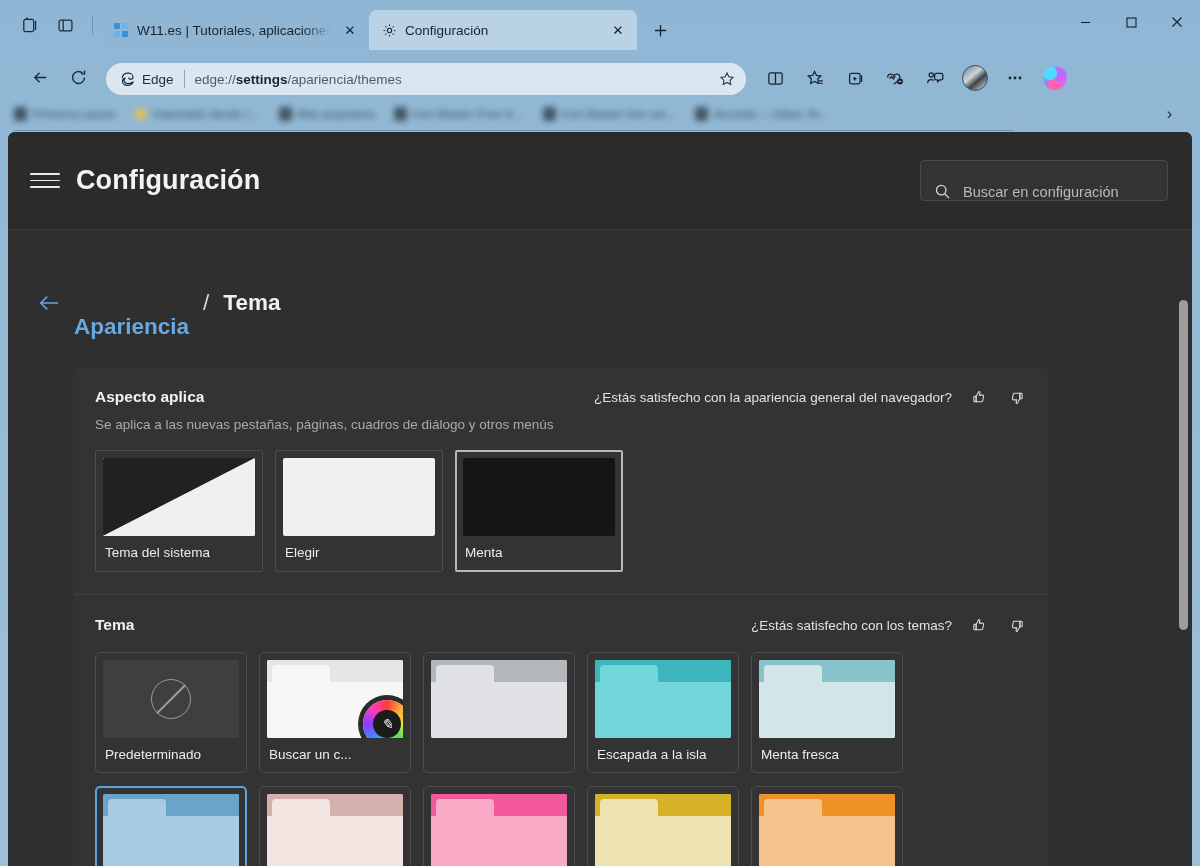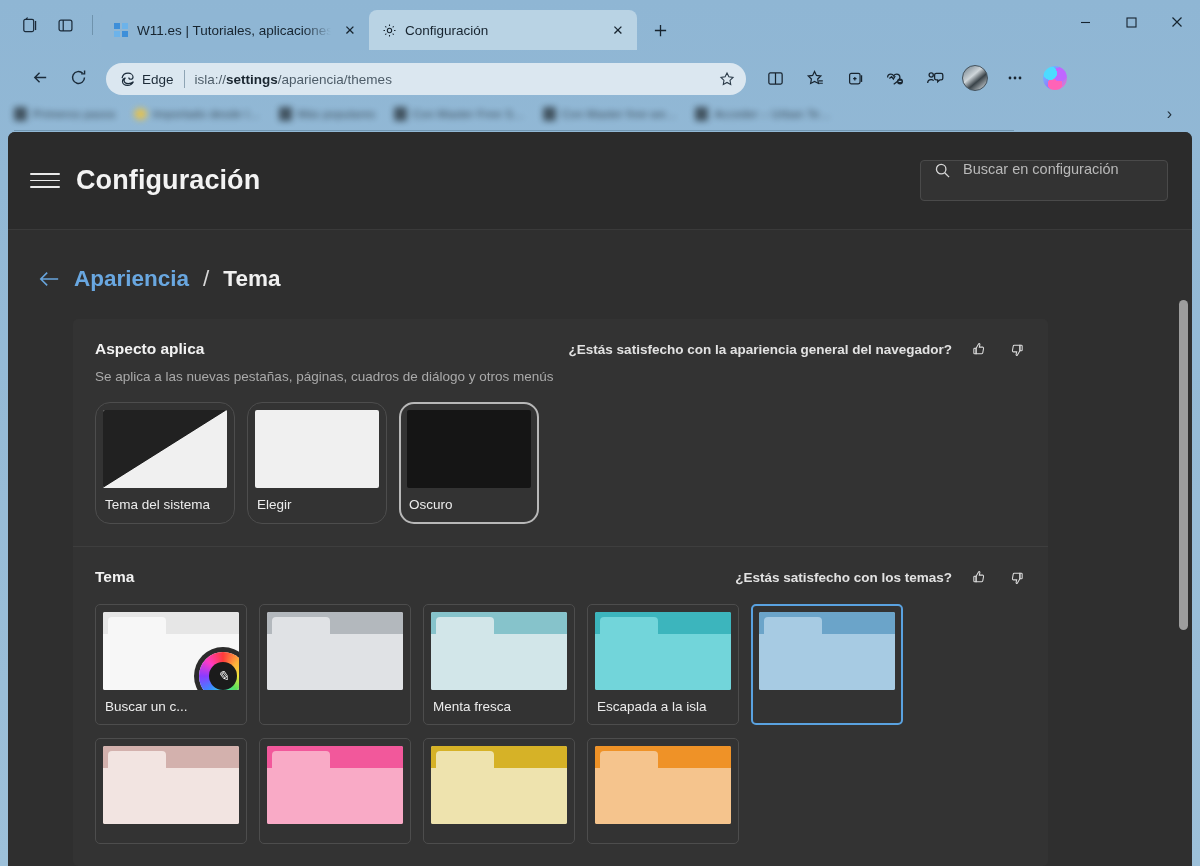--- a/index.html
+++ b/index.html
@@ -141,51 +141,51 @@
     border-bottom: 1px solid #3a3a3a;
   }
   .hamburger { width: 30px; height: 30px; display: flex; flex-direction: column; justify-content: center; gap: 5px; }
   .hamburger i { display: block; height: 1.6px; background: #e9e9e9; border-radius: 1px; }
   .settings-title {
     font-size: 27px; font-weight: 700; color: #f3f3f3; margin-left: 16px; letter-spacing: .1px;
   }
   .searchbox {
     margin-left: auto; width: 248px; height: 41px; background: #333333;
     border: 1px solid #4a4a4a; border-radius: 4px;
-    display: flex; align-items: flex-start; padding: 0 12px;
+    display: flex; align-items: flex-end; padding: 0 12px;
   }
   .search-ico { width: 18px; height: 18px; flex: 0 0 18px; color: #d6d6d6; display:flex;align-items:center;justify-content:center;}
   .search-ph { font-size: 14.5px; color: #b9b9b9; margin-left: 12px; }
 
   .page { padding: 0 0 0 0; position: relative; }
   .breadcrumb {
     display: flex; align-items: center; gap: 14px;
     padding: 36px 0 0 30px;
   }
   .back-arrow { color: #68a5dd; font-size: 21px; line-height: 1; display:flex;align-items:center; }
-  .crumb-link { color: #69a7e0; font-size: 22.5px; font-weight: 600; }
+  .crumb-link { color: #69a7e0; font-size: 22.5px; font-weight: 600; margin-top: 48px; }
   .crumb-sep { color: #d8d8d8; font-size: 22.5px; font-weight: 400; }
   .crumb-cur { color: #f0f0f0; font-size: 22.5px; font-weight: 600; }
 
   .card {
     margin: 27px 0 0 65px; width: 975px;
     background: #333333; border-radius: 5px;
   }
   .section { padding: 20px 22px 22px 22px; }
   .section + .section { border-top: 1px solid #3e3e3e; }
   .sec-head { display: flex; align-items: center; }
   .sec-title { font-size: 15.5px; font-weight: 700; color: #f2f2f2; }
   .feedback { margin-left: auto; display: flex; align-items: center; gap: 17px; }
-  .fb-text { font-size: 13.5px; color: #e2e2e2; font-weight: bold; }
+  .fb-text { font-size: 13.5px; color: #e2e2e2; }
   .fb-ico { width: 20px; height: 20px; display:flex;align-items:center;justify-content:center; color: #dcdcdc; }
   .sec-sub { font-size: 13.5px; color: #aaaaaa; margin-top: 10px; }
 
   .tiles { display: flex; gap: 12px; margin-top: 18px; }
   .tile {
-    width: 140px; border: 1px solid #4d4d4d; border-radius: 15px;
+    width: 168px; border: 1px solid #4d4d4d; border-radius: 2px;
     padding: 7px 7px 0 7px; background: #333333;
   }
   .tile.selected { border: 2px solid #b8b8b8; padding: 6px 6px 0 6px; }
   .tile-preview { height: 78px; border-radius: 2px; overflow: hidden; position: relative; background: #f0f0f0; }
   .tile-label { font-size: 13.5px; color: #ececec; padding: 9px 2px 10px 2px; white-space: nowrap; overflow: hidden; }
 
   .prev-system { background: #f0f0f0; position: relative; }
   .prev-system::before {
     content: ""; position: absolute; inset: 0;
     background: linear-gradient(to bottom right, #212121 0%, #212121 49.6%, #f0f0f0 50.2%, #f0f0f0 100%);
@@ -329,21 +329,21 @@
 
     <div class="omnibox">
       <span class="omni-brandicon">
         <svg width="17" height="17" viewBox="0 0 20 20" fill="none" stroke="#1b2b3a" stroke-width="1.4">
           <path d="M17 12.6c-1.4 2.6-4.2 4.3-7 4.3-3.4 0-5.9-2.1-5.9-4.6 0-2 1.5-3.6 3.4-4-1 .8-1.5 1.8-1.5 2.9 0 2.1 2 3.6 4.9 3.6 2.2 0 4.4-.8 6.1-2.2z"></path>
           <path d="M3.6 8.4C4.3 4.9 7.3 2.6 10.7 2.6c3.4 0 5.8 2.1 5.8 4.5 0 1.5-1 2.6-2.6 2.6-1.4 0-2.4-.8-2.4-2"></path>
         </svg>
       </span>
       <span class="omni-brandtext">Edge</span>
       <span class="omni-div"></span>
-      <span class="omni-url"><span>isla://</span><b>settings</b><span>/apariencia/themes</span></span>
+      <span class="omni-url"><span>edge://</span><b>settings</b><span>/apariencia/themes</span></span>
       <span class="omni-star">
         <svg width="16" height="16" viewBox="0 0 18 18" fill="none" stroke="#2a3a48" stroke-width="1.2">
           <path d="M9 2.2l2.1 4.3 4.7.7-3.4 3.3.8 4.7L9 12.9l-4.2 2.3.8-4.7L2.2 7.2l4.7-.7z"></path>
         </svg>
       </span>
     </div>
 
     <div class="tb-actions">
       <div class="tb-act">
         <svg width="19" height="19" viewBox="0 0 20 20" fill="none" stroke="#18242f" stroke-width="1.3">
@@ -484,21 +484,21 @@
             <div class="tile">
               <div class="tile-preview prev-system"></div>
               <div class="tile-label">Tema del sistema</div>
             </div>
             <div class="tile">
               <div class="tile-preview prev-light"></div>
               <div class="tile-label">Elegir</div>
             </div>
             <div class="tile selected">
               <div class="tile-preview prev-dark"></div>
-              <div class="tile-label">Oscuro</div>
+              <div class="tile-label">Menta</div>
             </div>
           </div>
         </div>
 
         <div class="section">
           <div class="sec-head">
             <span class="sec-title">Tema</span>
             <span class="feedback">
               <span class="fb-text">¿Estás satisfecho con los temas?</span>
               <span class="fb-ico">
@@ -511,20 +511,26 @@
                 <svg width="17" height="17" viewBox="0 0 18 18" fill="none" stroke="#dcdcdc" stroke-width="1.1">
                   <path d="M12.6 10.4L10 14.9c-.2.4-.8.5-1.1.2-.3-.2-.4-.6-.3-1l.6-2.6H5.8c-.7 0-1.2-.6-1.1-1.3l.8-4.6c.1-.6.6-1 1.2-1h5.9z"></path>
                   <path d="M12.6 10.4h1.5c.5 0 .9-.4.9-.9V5.4c0-.5-.4-.9-.9-.9h-1.5z"></path>
                 </svg>
               </span>
             </span>
           </div>
 
           <div class="themes">
 
+            <div class="tcard">
+              <div class="tprev blank">
+                <div class="noicon"></div>
+              </div>
+              <div class="tcard-label">Predeterminado</div>
+            </div>
 
             <div class="tcard">
               <div class="tprev" style="background:#f7f7f7">
                 <div class="bar" style="background:#e6e6e6"></div>
                 <div class="tabshape" style="background:#f7f7f7"></div>
                 <div class="body" style="background:#f7f7f7"></div>
                 <div class="picker">
                   <i>✎</i>
                 </div>
               </div>
@@ -533,35 +539,35 @@
 
             <div class="tcard">
               <div class="tprev" style="background:#e0e2e5">
                 <div class="bar" style="background:#b3b8bd"></div>
                 <div class="tabshape" style="background:#e0e2e5"></div>
                 <div class="body" style="background:#e0e2e5"></div>
               </div>
             </div>
 
             <div class="tcard">
+              <div class="tprev" style="background:#72d5da">
+                <div class="bar" style="background:#3cb5bd"></div>
+                <div class="tabshape" style="background:#72d5da"></div>
+                <div class="body" style="background:#72d5da"></div>
+              </div>
+              <div class="tcard-label">Escapada a la isla</div>
+            </div>
+
+            <div class="tcard">
               <div class="tprev" style="background:#d2e6e9">
                 <div class="bar" style="background:#86c3cb"></div>
                 <div class="tabshape" style="background:#d2e6e9"></div>
                 <div class="body" style="background:#d2e6e9"></div>
               </div>
               <div class="tcard-label">Menta fresca</div>
-            </div>
-
-            <div class="tcard">
-              <div class="tprev" style="background:#72d5da">
-                <div class="bar" style="background:#3cb5bd"></div>
-                <div class="tabshape" style="background:#72d5da"></div>
-                <div class="body" style="background:#72d5da"></div>
-              </div>
-              <div class="tcard-label">Escapada a la isla</div>
             </div>
 
             <div class="tcard sel">
               <div class="tprev" style="background:#a7cbe3">
                 <div class="bar" style="background:#6ba4c9"></div>
                 <div class="tabshape" style="background:#a7cbe3"></div>
                 <div class="body" style="background:#a7cbe3"></div>
               </div>
               <div class="tcard-label"></div>
             </div>

